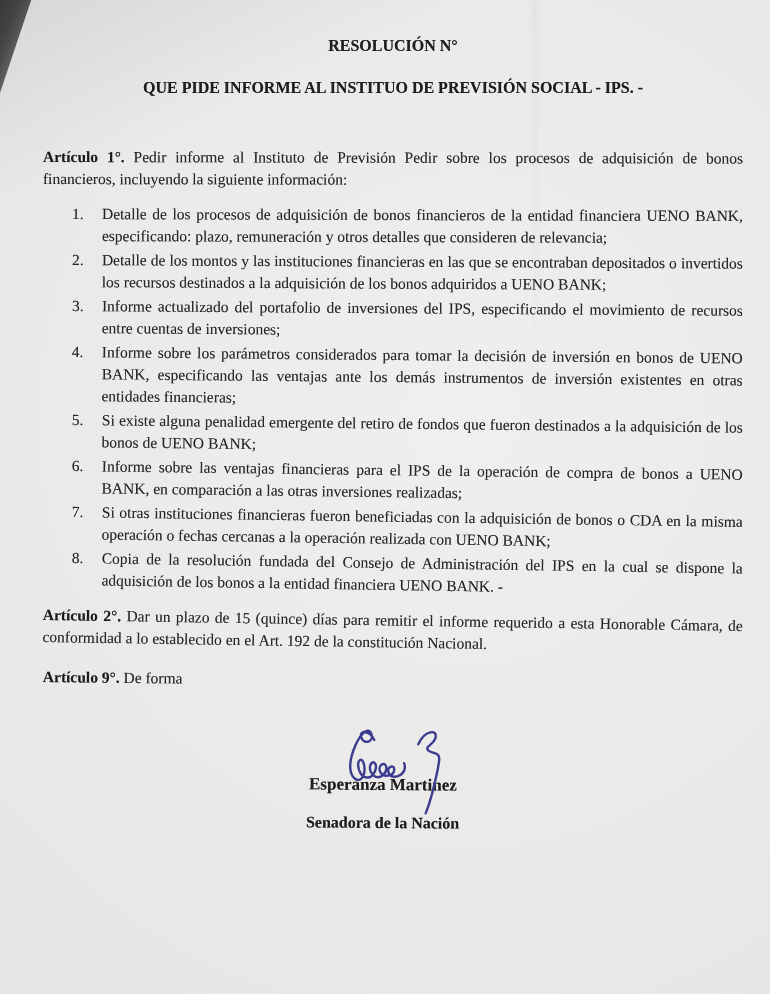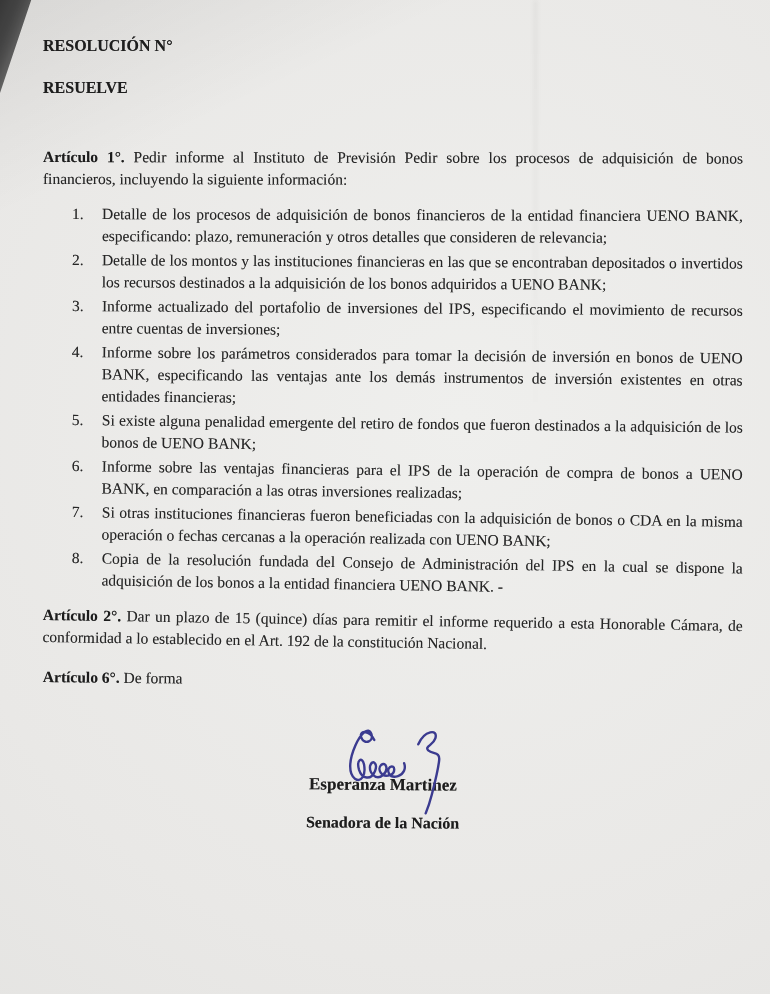--- a/index.html
+++ b/index.html
@@ -19,21 +19,21 @@
     clip-path:polygon(0 0,72% 0,26% 38%,14% 100%,0 100%);
     filter:blur(3px);opacity:.92;
   }
   .crease{
     position:absolute;left:534px;top:0;width:3px;height:440px;
     background:linear-gradient(to bottom,rgba(0,0,0,0.055),rgba(0,0,0,0.025) 65%,rgba(0,0,0,0));
     filter:blur(2px);
   }
   .page{position:absolute;inset:0;padding:36px 27px 0 43px;}
   .h{
-    margin:0 0 22px 0;text-align:left;
+    margin:0 0 22px 0;text-align:center;
     font-size:16px;line-height:20px;font-weight:bold;color:#1e1e1e;
     text-shadow:0 0 .6px rgba(30,30,30,.55);
   }
   .body-text{font-size:15.5px;line-height:22px;color:#262626;text-shadow:0 0 .5px rgba(40,40,40,.4);}
   .art{margin:0;text-align:justify;transform-origin:left top;}
   .art b{color:#1c1c1c;}
   .art1{margin-top:48px;transform:rotate(0.12deg);}
   .items{margin:13px 0 0 29px;padding:0;transform-origin:left top;}
   .li{display:flex;margin-bottom:2px;transform-origin:left top;}
   .li .num{flex:none;width:30px;}
@@ -62,21 +62,21 @@
 </style>
 </head>
 <body>
 
 <div class="photo">
   <div class="corner-shadow"></div>
   <div class="crease"></div>
 
   <div class="page">
     <div class="h">RESOLUCIÓN N°</div>
-    <div class="h">RESUELVE</div>
+    <div class="h">QUE PIDE INFORME AL INSTITUO DE PREVISIÓN SOCIAL - IPS. -</div>
 
     <p class="art art1 body-text">
       <b>Artículo 1°.</b>
       <span>Pedir informe al Instituto de Previsión Pedir sobre los procesos de adquisición de bonos financieros, incluyendo la siguiente información:</span>
     </p>
 
     <div class="items body-text">
       <div class="li">
         <span class="num">1.</span>
         <span class="item-text">Detalle de los procesos de adquisición de bonos financieros de la entidad financiera UENO BANK, especificando: plazo, remuneración y otros detalles que consideren de relevancia;</span>
@@ -110,21 +110,21 @@
         <span class="item-text">Copia de la resolución fundada del Consejo de Administración del IPS en la cual se dispone la adquisición de los bonos a la entidad financiera UENO BANK. -</span>
       </div>
     </div>
 
     <p class="art art2 body-text">
       <b>Artículo 2°.</b>
       <span>Dar un plazo de 15 (quince) días para remitir el informe requerido a esta Honorable Cámara, de conformidad a lo establecido en el Art. 192 de la constitución Nacional.</span>
     </p>
 
     <p class="art art3 body-text">
-      <b>Artículo 6°.</b>
+      <b>Artículo 9°.</b>
       <span>De forma</span>
     </p>
 
     <div class="sig-block">
       <svg class="sig-svg" viewBox="0 0 126 96" fill="none" xmlns="http://www.w3.org/2000/svg">
         <path stroke-width="2.4" stroke-linecap="round" fill="none" d="M 38 22 C 33 12, 22 12, 25 20 C 28 27, 38 24, 35 16 C 32 8, 24 16, 19 28 C 13 42, 12 56, 19 61 C 25 65, 30 58, 28 47 C 26 38, 20 42, 23 52 C 26 61, 35 63, 39 53 C 42 45, 36 41, 34 48 C 33 55, 40 63, 47 57 C 53 52, 50 43, 45 47 C 41 51, 45 60, 54 57 C 60 55, 59 46, 54 49 C 50 52, 53 61, 62 58 C 68 56, 70 50, 68 45" stroke="#3b3b90"></path>
         <path stroke-width="2.4" stroke-linecap="round" fill="none" d="M 82 26 C 88 12, 102 10, 99 20 C 97 27, 88 28, 92 32 C 97 36, 104 33, 103 42 C 102 52, 99 64, 96 76 C 94 84, 92 90, 90 95" stroke="#3b3b90"></path>
       </svg>
       <div class="sig-name">Esperanza Martinez</div>
       <div class="sig-title">Senadora de la Nación</div>

